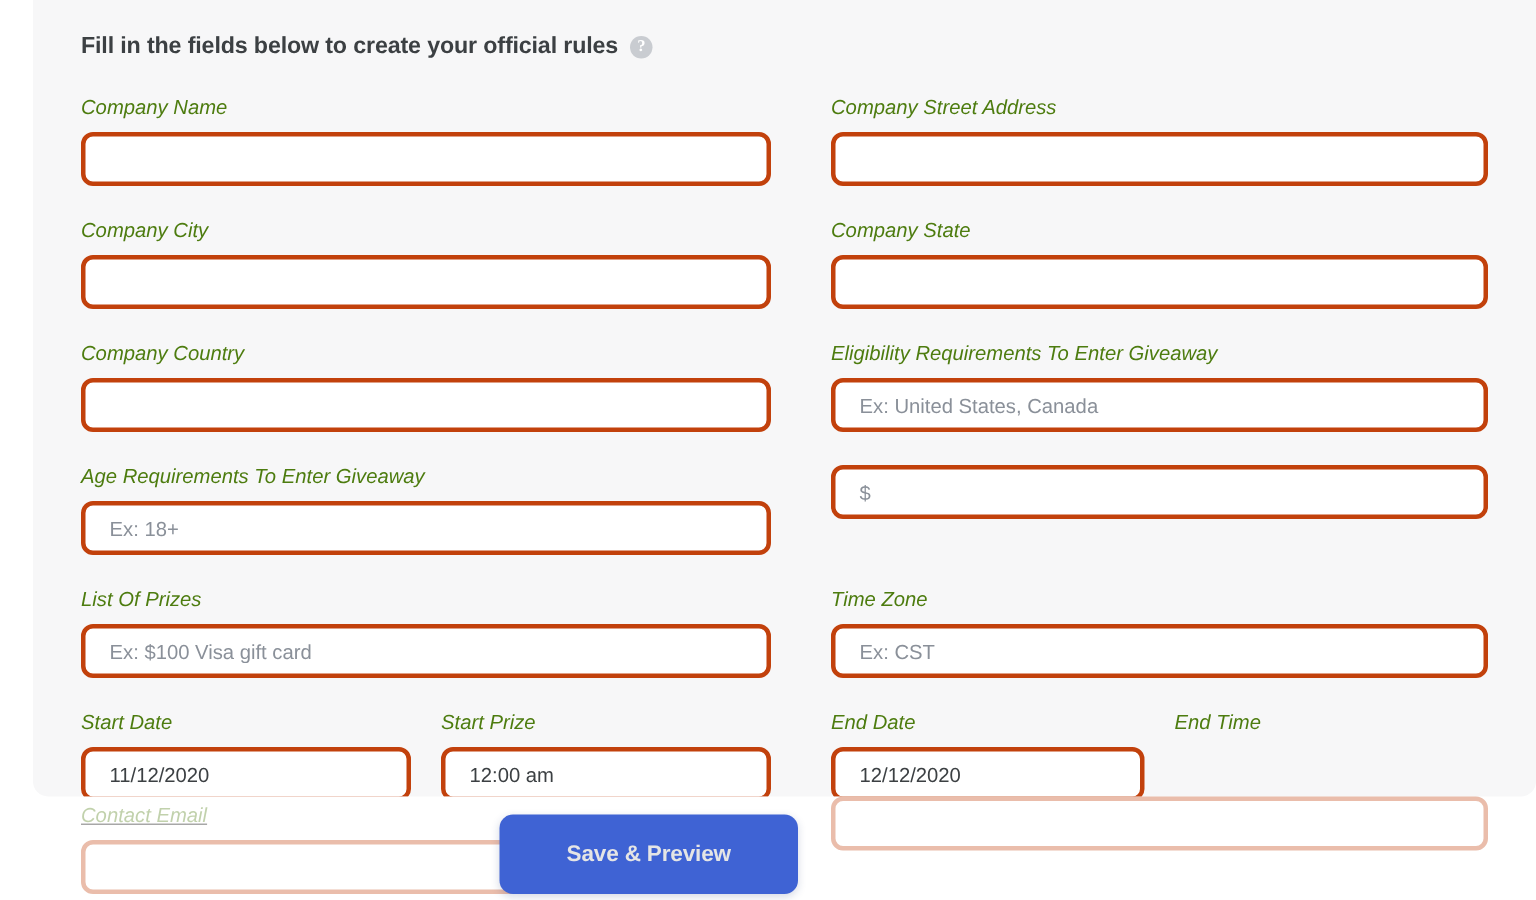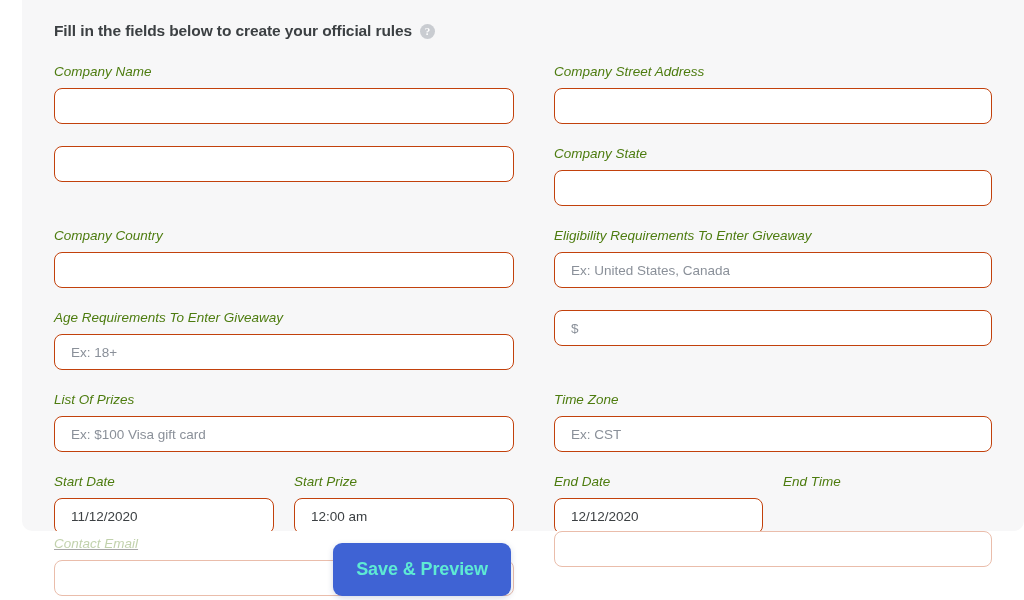--- a/index.html
+++ b/index.html
@@ -86,21 +86,21 @@
     margin-bottom: 9px;
     display: block;
     white-space: nowrap;
   }
 
   .text-input {
     display: block;
     width: 100%;
     height: 36px;
     background: #ffffff;
-    border: 1px solid #c2410c;
+    border: 3px solid #c2410c;
     border-radius: 8px;
     padding: 0 16px;
     font-family: "Liberation Sans", sans-serif;
     font-size: 13.5px;
     color: #3c4043;
     outline: none;
   }
   .text-input::placeholder { color: #8a9099; opacity: 1; }
 
   
@@ -122,28 +122,28 @@
     opacity: 0.34;
     text-decoration: underline;
   }
   #faded-section .field-label { margin-top: 5px; }
 
   
   #save-preview-button {
     position: absolute;
     left: 333px;
     top: 543px;
-    width: 178px;
+    width: 199px;
     height: 53px;
     background: #3f63d4;
-    color: #5eead4;
+    color: #e5e5e5;
     border: none;
     border-radius: 9px;
     font-family: "Liberation Sans", sans-serif;
-    font-size: 18px;
+    font-size: 15px;
     font-weight: bold;
     letter-spacing: -0.1px;
     cursor: pointer;
     box-shadow: 0 2px 6px rgba(30,48,110,0.18);
   }
 </style>
 </head>
 <body>
 
 <div id="page">
@@ -161,20 +161,21 @@
         <div class="field-block">
           <label class="field-label">Company Name</label>
           <input class="text-input" type="text" placeholder="" value="" style="">
         </div>
         <div class="field-block">
           <label class="field-label">Company Street Address</label>
           <input class="text-input" type="text" placeholder="" value="" style="">
         </div>
 
         <div class="field-block">
+          <label class="field-label">Company City</label>
           <input class="text-input" type="text" placeholder="" value="" style="">
         </div>
         <div class="field-block">
           <label class="field-label">Company State</label>
           <input class="text-input" type="text" placeholder="" value="" style="">
         </div>
 
         <div class="field-block">
           <label class="field-label">Company Country</label>
           <input class="text-input" type="text" placeholder="" value="" style="">

